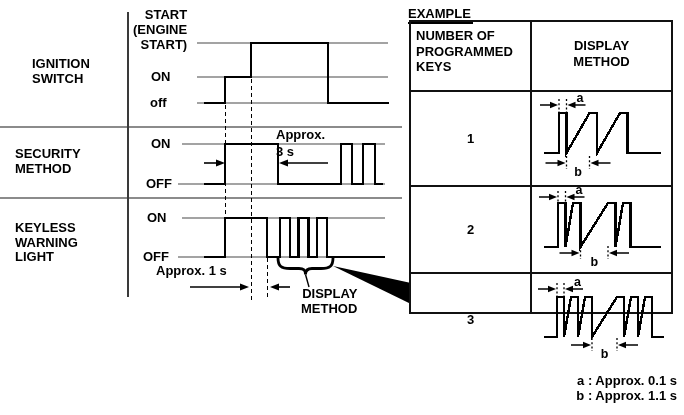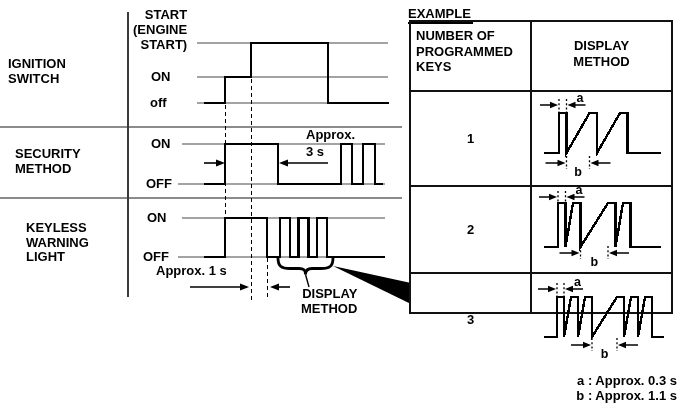--- a/index.html
+++ b/index.html
@@ -80,41 +80,41 @@
       <polygon points="270,287 279,283.6 279,290.4" stroke="none"></polygon>
       <line x1="278" y1="287" x2="290" y2="287"></line>
     </g>
 
     <path fill="none" stroke="#000" stroke-width="2.8" d="M278,258 C278,266 281,268.5 290,268.5 L299,268.5 C304,268.5 305.5,270.5 305.5,274.5 C305.5,270.5 307.5,268.5 312,268.5 L321,268.5 C330,268.5 333,266 333,258"></path>
     <line x1="305.5" y1="274.5" x2="309" y2="287" stroke="#000" stroke-width="1.4"></line>
 
     <polygon points="333,266 411,283 411,304" fill="#000"></polygon>
   </svg>
 
-  <div class="lbl" style="left:8px;top:57px">IGNITION
+  <div class="lbl" style="left:32px;top:57px">IGNITION
 SWITCH</div>
   <div class="lbl" style="left:15px;top:147px">SECURITY
 METHOD</div>
-  <div class="lbl" style="left:26px;top:221px">KEYLESS
+  <div class="lbl" style="left:15px;top:221px">KEYLESS
 WARNING
 LIGHT</div>
 
   <div class="lbl lh15" style="left:133px;top:7px">START
 (ENGINE
 START)</div>
   <div class="lbl" style="left:151px;top:70px">ON</div>
   <div class="lbl" style="left:150px;top:96px">off</div>
 
   <div class="lbl" style="left:151px;top:137px">ON</div>
   <div class="lbl" style="left:146px;top:177px">OFF</div>
 
   <div class="lbl" style="left:147px;top:211px">ON</div>
   <div class="lbl" style="left:143px;top:250px">OFF</div>
 
-  <div class="lbl lh16" style="left:306px;top:127px">Approx.
+  <div class="lbl lh16" style="left:276px;top:127px">Approx.
 3 s</div>
   <div class="lbl" style="left:156px;top:264px">Approx. 1 s</div>
   <div class="lbl lh15" style="left:301px;top:286px">DISPLAY
 METHOD</div>
 
   <div class="example-title">EXAMPLE</div>
 
   <div class="tbl">
     <div class="vdiv"></div>
     <div class="hdiv" style="top:68px"></div>
@@ -178,17 +178,17 @@
         <line x1="85" y1="64" x2="85" y2="77" stroke="#000" stroke-width="1.3" stroke-dasharray="2 2.2"></line>
         <line x1="39" y1="71" x2="54" y2="71" stroke="#000" stroke-width="1.5"></line>
         <polygon points="59,71 51,67.8 51,74.2" fill="#000"></polygon>
         <line x1="91" y1="71" x2="106" y2="71" stroke="#000" stroke-width="1.5"></line>
         <polygon points="86,71 94,67.8 94,74.2" fill="#000"></polygon>
         <text x="72.5" y="84" text-anchor="middle" font-size="12.5" font-weight="bold">b</text>
       </svg>
   </div>
 
   <div class="footnotes">
-    <div>a : Approx. 0.3 s</div>
+    <div>a : Approx. 0.1 s</div>
     <div>b : Approx. 1.1 s</div>
   </div>
 
 </div>
 
 </body></html>

